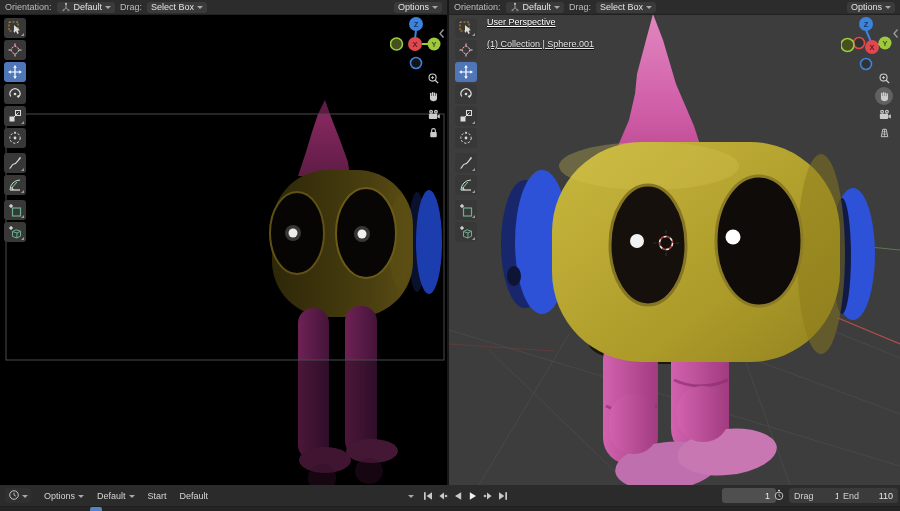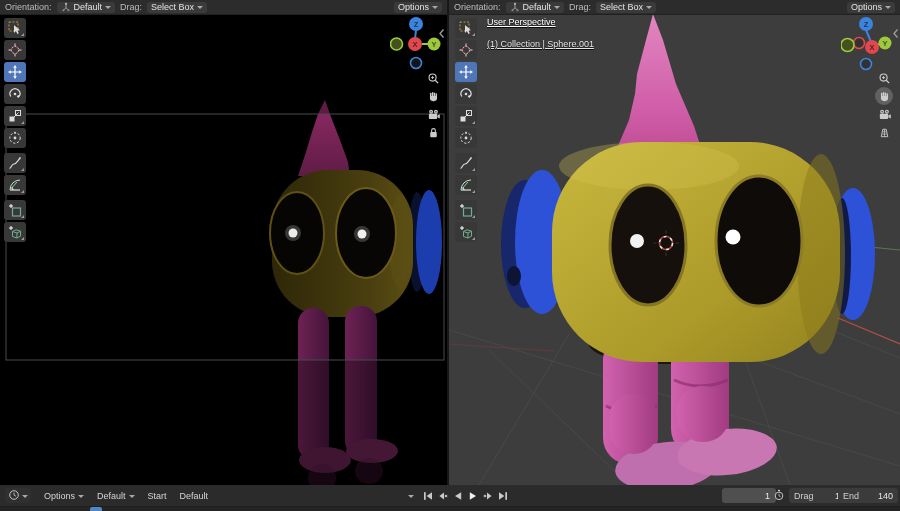--- a/index.html
+++ b/index.html
@@ -612,21 +612,21 @@
               <circle cx="7" cy="8" r="4.4" fill="none" stroke="#ccc" stroke-width="1.1"></circle>
               <path d="M7 5.5 V8 L8.8 9" fill="none" stroke="#ccc"></path>
             </svg></span>
         </span>
       <span class="field" id="f-start">
         <span style="color:#cfcfcf">Drag</span>
         <span>1</span>
       </span>
       <span class="field" id="f-end">
         <span style="color:#cfcfcf">End</span>
-        <span>140</span>
+        <span>110</span>
       </span>
     </div>
     <div class="tl-strip">
       <div class="playhead"></div>
     </div>
   </div>
 
 </div>
 
 </body></html>

